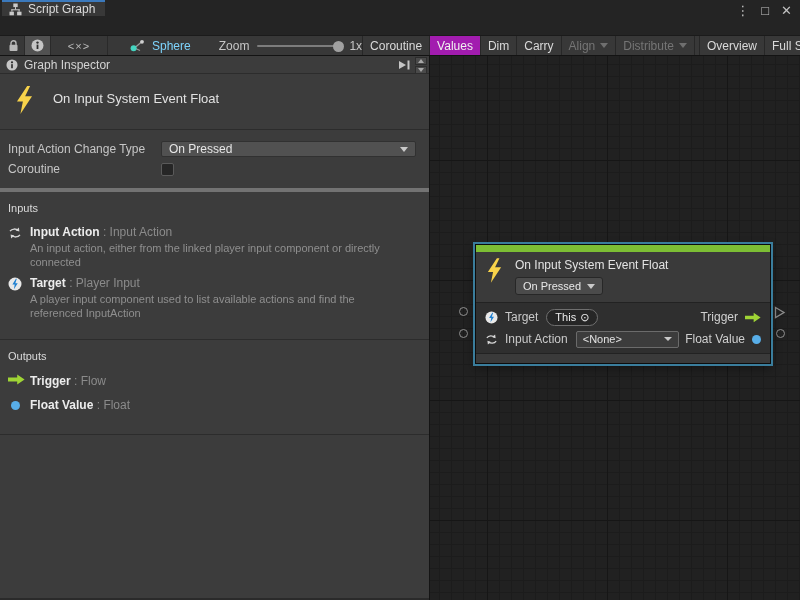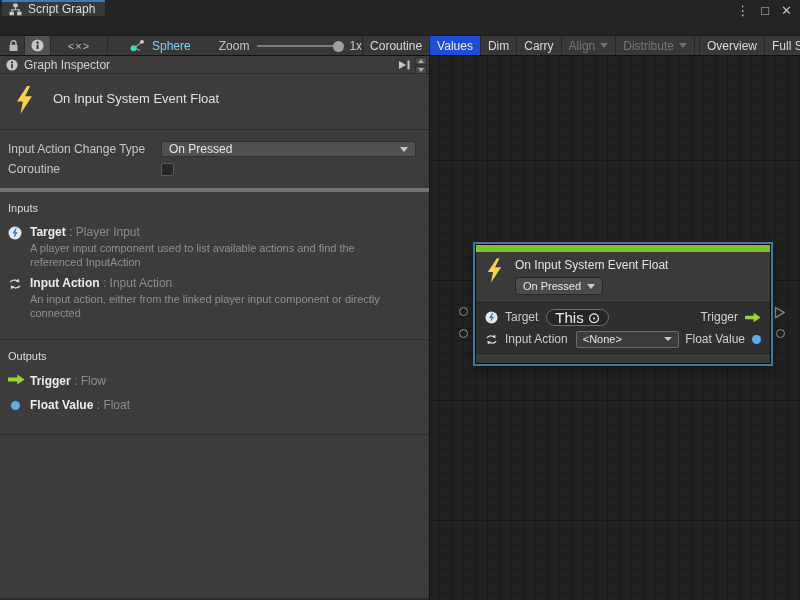--- a/index.html
+++ b/index.html
@@ -19,21 +19,21 @@
   .tb-btn { display:flex; align-items:center; justify-content:center; flex:none; }
   .tb-lock { width:22px; margin-left:2px; }
   .tb-info { width:25px; background:#515151; }
   .tb-code { width:56px; color:#bdbdbd; font-size:11px; letter-spacing:1px; }
   .tb-graphref { display:flex; align-items:center; gap:7px; margin-left:22px; color:#7dd3fc; }
   .tb-zoom { display:flex; align-items:center; margin-left:28px; gap:8px; color:#c6c6c6; }
   .slider { position:relative; width:84px; height:2px; background:#7d7d7d; border-radius:1px; }
   .slider .handle { position:absolute; right:-3px; top:-4px; width:11px; height:11px; border-radius:50%; background:#a0a0a0; }
   .tb-right { margin-left:auto; display:flex; align-items:stretch; }
   .tb-text { padding:0 7px; display:flex; align-items:center; gap:5px; border-left:1px solid #272727; color:#dadada; white-space:nowrap; }
-  .tb-text.active { background:#1d4ed8; color:#f0f0f0; }
+  .tb-text.active { background:#a21caf; color:#f0f0f0; }
   .tb-text.disabled { color:#757575; }
   .tb-gap { width:5px; border-left:1px solid #272727; }
   .caret { width:0; height:0; border-left:4px solid transparent; border-right:4px solid transparent; border-top:5px solid #c9c9c9; flex:none; }
   .disabled .caret { border-top-color:#6f6f6f; }
 
   
   .main { flex:1; display:flex; min-height:0; }
 
   
   .inspector { width:430px; flex:none; background:#3c3c3c; border-right:1px solid #141414; display:flex; flex-direction:column; font-size:12px; position:relative; }
@@ -75,21 +75,21 @@
 
   .node { position:absolute; left:45px; top:188px; width:296px; background:#2f2f2f; border:1px solid #0c0c0c; box-shadow:0 0 0 2px #3a7d9c, 0 4px 10px rgba(0,0,0,.45); }
   .node-accent { height:7px; background:#7cbe34; }
   .node-header { background:#3a3a3a; padding:6px 10px 7px 9px; display:flex; }
   .hdr-col { margin-left:11px; }
   .node-title { font-size:12px; color:#e3e3e3; line-height:14px; }
   .mode-pill { margin-top:5px; display:inline-flex; align-items:center; gap:6px; background:#4b4b4b; border:1px solid #272727; border-radius:3px; padding:1px 7px; font-size:11px; color:#e8e8e8; line-height:14px; }
   .node-body { border-top:1px solid #222; border-bottom:1px solid #222; padding:3px 9px; }
   .port-row { height:22px; display:flex; align-items:center; font-size:12px; color:#c9c9c9; }
   .row-label { margin-left:7px; }
-  .this-pill { margin-left:8px; display:inline-flex; align-items:center; gap:4px; background:#262626; border:1px solid #6f6f6f; border-radius:9px; padding:1px 8px; font-size:15px; color:#ececec; line-height:13px; }
+  .this-pill { margin-left:8px; display:inline-flex; align-items:center; gap:4px; background:#262626; border:1px solid #6f6f6f; border-radius:9px; padding:1px 8px; font-size:11px; color:#ececec; line-height:13px; }
   .none-dd { margin-left:8px; width:103px; background:#3c3c3c; border:1px solid #6b6b6b; border-radius:2px; padding:1px 6px; font-size:11px; color:#e2e2e2; display:flex; align-items:center; line-height:13px; }
   .none-dd .caret { margin-left:auto; border-top-width:4px; }
   .right-label { margin-left:auto; color:#d0d0d0; }
   .right-icon { margin-left:7px; display:flex; align-items:center; }
   .node-footer { height:9px; background:#3a3a3a; }
 
   .port { position:absolute; }
   .port-circle { width:9px; height:9px; border:1px solid #8f8f8f; border-radius:50%; background:transparent; }
 </style>
 </head>
@@ -229,45 +229,45 @@
           <span class="field-label">Coroutine</span>
           <div class="checkbox"></div>
         </div>
       </div>
 
       <div class="section">
         <div class="sec-heading">Inputs</div>
         <div class="pin-item">
           <div class="pin-icon">
             <svg width="14" height="14" viewBox="0 0 14 14">
+              <path d="M2 5.2 C4 2.4 8 2.4 10.3 4.6" fill="none" stroke="#d8d8d8" stroke-width="1.3"></path>
+              <path d="M10.9 1.6 L11.4 5.6 L7.6 4.4 Z" fill="#d8d8d8"></path>
+              <path d="M12 8.8 C10 11.6 6 11.6 3.7 9.4" fill="none" stroke="#d8d8d8" stroke-width="1.3"></path>
+              <path d="M3.1 12.4 L2.6 8.4 L6.4 9.6 Z" fill="#d8d8d8"></path>
+            </svg>
+          </div>
+          <div>
+            <div>
+              <span class="pin-name">Input Action</span><span class="pin-type"> : </span><span class="pin-type">Input Action</span>
+            </div>
+            <div class="pin-desc">An input action, either from the linked player input component or directly connected</div>
+          </div>
+        </div>
+        <div class="pin-item">
+          <div class="pin-icon">
+            <svg width="14" height="14" viewBox="0 0 14 14">
               <circle cx="7" cy="7" r="6.5" fill="#e8e8e8"></circle>
               <path d="M7.9 1.8 L4.4 7.6 H6.7 L5.9 12.2 L9.7 6.3 H7.3 L8.8 1.8 Z" fill="#1d7fd1"></path>
             </svg>
           </div>
           <div>
             <div>
               <span class="pin-name">Target</span><span class="pin-type"> : </span><span class="pin-type">Player Input</span>
             </div>
             <div class="pin-desc">A player input component used to list available actions and find the referenced InputAction</div>
-          </div>
-        </div>
-        <div class="pin-item">
-          <div class="pin-icon">
-            <svg width="14" height="14" viewBox="0 0 14 14">
-              <path d="M2 5.2 C4 2.4 8 2.4 10.3 4.6" fill="none" stroke="#d8d8d8" stroke-width="1.3"></path>
-              <path d="M10.9 1.6 L11.4 5.6 L7.6 4.4 Z" fill="#d8d8d8"></path>
-              <path d="M12 8.8 C10 11.6 6 11.6 3.7 9.4" fill="none" stroke="#d8d8d8" stroke-width="1.3"></path>
-              <path d="M3.1 12.4 L2.6 8.4 L6.4 9.6 Z" fill="#d8d8d8"></path>
-            </svg>
-          </div>
-          <div>
-            <div>
-              <span class="pin-name">Input Action</span><span class="pin-type"> : </span><span class="pin-type">Input Action</span>
-            </div>
-            <div class="pin-desc">An input action, either from the linked player input component or directly connected</div>
           </div>
         </div>
       </div>
 
       <div class="section">
         <div class="sec-heading">Outputs</div>
         <div class="out-item">
           <div class="pin-icon">
             <svg width="17" height="11" viewBox="0 0 17 11">
               <path d="M0 3.6 h9.2 V0.4 L16.6 5.5 L9.2 10.6 V7.4 H0 Z" fill="#9fd435"></path>

